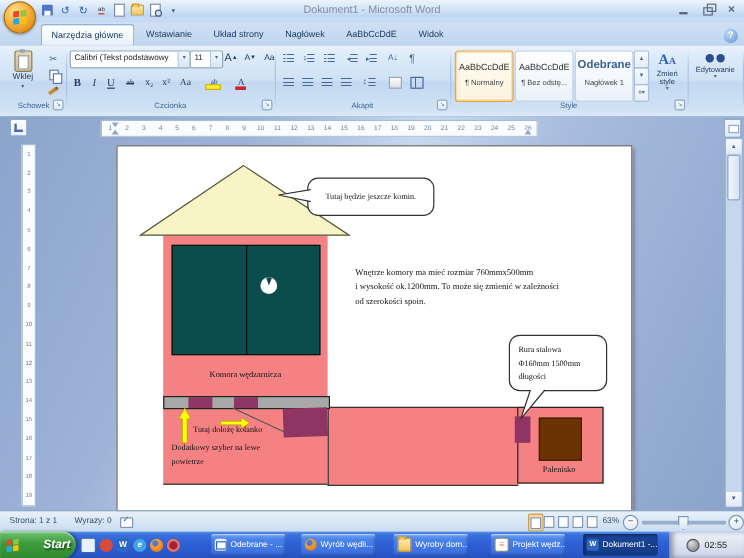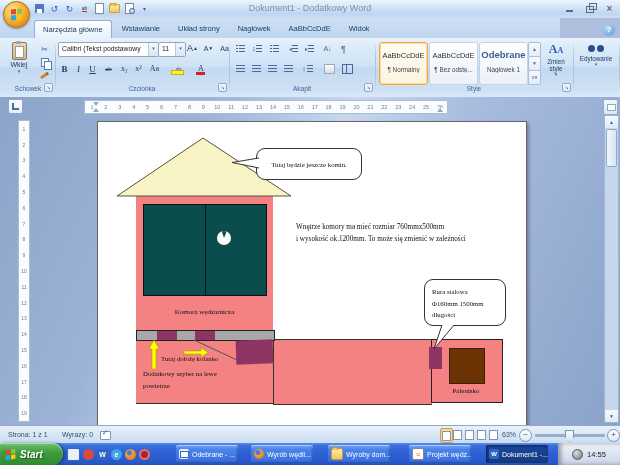--- a/index.html
+++ b/index.html
@@ -25,21 +25,21 @@
   .ic-folder::before{content:"";position:absolute;left:0;top:-2px;width:4px;height:2px;background:#f3c75f;border:1px solid #c9a23e;border-bottom:none}
   .ic-preview{width:7px;height:9px;background:#fff;border:1px solid #7a8aa5;position:relative}
   .ic-preview::after{content:"";position:absolute;right:-2px;bottom:-1px;width:4px;height:4px;border:1px solid #46658f;border-radius:50%;background:#cfe0f2}
   .winbtns{right:4px;top:3px;display:flex;gap:7px;z-index:9}
   .winbtn{width:13px;height:11px;display:flex;align-items:center;justify-content:center;color:#5b6b80}
   .bar-min{width:7px;height:2px;background:#5b6b80;margin-top:5px}
   .sq-restore{width:6px;height:5px;border:1px solid #5b6b80;position:relative;margin-top:2px}
   .sq-restore::before{content:"";position:absolute;left:2px;top:-4px;width:6px;height:5px;border:1px solid #5b6b80}
   .x-close{font-size:10px;font-weight:bold;line-height:10px}
   
-  .tabrow{left:0;top:18px;width:560px;height:20px;background:linear-gradient(#cfe0f5,#bfd6ef)}
+  .tabrow{left:0;top:18px;width:620px;height:20px;background:linear-gradient(#cfe0f5,#bfd6ef)}
   .tabs{position:absolute;left:34px;top:2px;display:flex;gap:2px;height:18px}
   .tab{padding:0 8px;font-size:7.5px;line-height:18px;color:#16395f;white-space:nowrap}
   .tab.active{background:linear-gradient(#ffffff,#f4f9fe 45%,#e7f0fb);border:1px solid #8db2e0;border-bottom:none;
     border-radius:3px 3px 0 0;line-height:17px}
   .helpbtn{right:5px;top:24px;width:12px;height:12px;border-radius:50%;
     background:radial-gradient(circle at 35% 30%,#bcd8f5,#5d97d8);color:#fff;font-size:8px;font-weight:bold;
     text-align:center;line-height:12px}
   
   .ribbon{left:0;top:38px;width:620px;height:59px;border-bottom:1px solid #8db2e0;
     background:linear-gradient(#e9f2fc,#dcebf9 15%,#cfe2f5 48%,#c3d9f1 52%,#cfe1f4 88%,#dbe9f8)}
@@ -154,21 +154,21 @@
   .vbtn i{width:7px;height:8px;background:#fff;border:1px solid #7d97b5;display:block}
   .zoomctl{position:absolute;top:3px;width:11px;height:11px;border:1px solid #7d97b5;border-radius:50%;
     background:linear-gradient(#ffffff,#dfe9f4);font-size:8px;color:#33506e;text-align:center;line-height:10px}
   .ztrack{position:absolute;left:535px;top:8px;width:70px;height:3px;background:#98aecb;border-radius:1px}
   .znotch{position:absolute;left:50%;top:-2px;width:1px;height:7px;background:#7d97b5}
   .zthumb{position:absolute;left:30px;top:-4px;width:7px;height:10px;border:1px solid #7d97b5;
     background:linear-gradient(#f7fafc,#d9e5f1);clip-path:polygon(0 0,100% 0,100% 60%,50% 100%,0 60%)}
   
   .taskbar{left:0;top:443px;width:620px;height:22px;
     background:linear-gradient(#5793e8,#3a70dd 12%,#2e60d4 45%,#2857c8 88%,#2450b8)}
-  .startbtn{left:0;top:0;width:63px;height:22px;border-radius:0 11px 11px 0;display:flex;align-items:center;gap:4px;
+  .startbtn{left:0;top:0;width:63px;height:22px;border-radius:0 11px 11px 0;display:flex;align-items:center;gap:20px;
     padding-left:5px;box-sizing:border-box;background:linear-gradient(#6fc26f,#3d9b3d 45%,#2f8a2f);
     box-shadow:inset 0 1px 1px rgba(255,255,255,.5),2px 0 3px rgba(0,0,0,.35)}
   .startbtn .flag{transform:skewY(-8deg) scale(.9)}
   .startlabel{color:#fff;font-weight:bold;font-style:italic;font-size:10px;text-shadow:1px 1px 1px rgba(0,0,0,.45)}
   .ql{left:67px;top:0;height:22px;display:flex;align-items:center;gap:3px}
   .qlic{width:11px;height:11px;border-radius:2px;display:flex;align-items:center;justify-content:center;
     font-size:7px;color:#fff;font-weight:bold}
   .taskbtn{position:absolute;top:2px;width:62px;height:18px;border-radius:2px;display:flex;align-items:center;gap:3px;
     padding:0 3px;box-sizing:border-box;overflow:hidden;white-space:nowrap;font-size:7px;color:#fff;
     background:linear-gradient(#79a5f2,#4a83ea 25%,#3c72e0 85%,#3767cf);
@@ -187,21 +187,21 @@
   .tray{left:558px;top:0;width:62px;height:22px;display:flex;align-items:center;justify-content:center;gap:4px;
     background:linear-gradient(#eef2f9,#ccd6e8);box-shadow:inset 3px 0 4px rgba(0,0,40,.35);color:#222;font-size:7.5px}
   .trayic{width:9px;height:9px;border-radius:50%;background:radial-gradient(circle at 35% 30%,#ddd,#777);border:1px solid #556}
 </style>
 </head>
 <body>
 
 <div id="screen">
 
   <div class="abs titlebar">
-    <div class="abs title">Dokument1 - Dodatkowy Word</div>
+    <div class="abs title">Dokument1 - Microsoft Word</div>
     <div class="abs winbtns">
       <div class="winbtn">
           <div class="bar-min"></div>
         </div>
       <div class="winbtn">
           <div class="sq-restore"></div>
         </div>
       <div class="winbtn x-close">×</div>
     </div>
   </div>
@@ -477,20 +477,21 @@
 
       <div class="d dlabel" style="left:38px;top:186px;width:137px;text-align:center">Komora wędzarnicza</div>
       <div class="d dlabel" style="left:63px;top:233px;font-size:6.8px">Tutaj dołożę kolanko</div>
       <div class="d dlabel" style="left:45px;top:248px;font-size:6.8px">Dodatkowy szyber na lewe</div>
       <div class="d dlabel" style="left:45px;top:260px;font-size:6.8px">powietrze</div>
       <div class="d dlabel" style="left:333px;top:265px;width:70px;text-align:center">Palenisko</div>
 
       <div class="d info">
         <div>Wnętrze komory ma mieć rozmiar 760mmx500mm</div>
         <div>i wysokość ok.1200mm. To może się zmienić w zależności</div>
+        <div>od szerokości spoin.</div>
       </div>
     </div>
   </div>
 
   <div class="abs statusbar">
     <div class="sitem" style="left:8px">Strona: 1 z 1</div>
     <div class="sitem" style="left:62px">Wyrazy: 0</div>
     <div class="abs proof"></div>
     <div class="vbtn sel" style="left:440px">
         <i></i>
@@ -549,17 +550,17 @@
     <div class="taskbtn" style="left:409px">
       <span class="tic document">≡</span>
       <span>Projekt wędz...</span>
     </div>
     <div class="taskbtn active" style="left:486px">
       <span class="tic word">W</span>
       <span>Dokument1 -...</span>
     </div>
     <div class="abs tray">
       <span class="trayic"></span>
-      <span>14:55</span>
+      <span>02:55</span>
     </div>
   </div>
 
 </div>
 
 </body></html>

